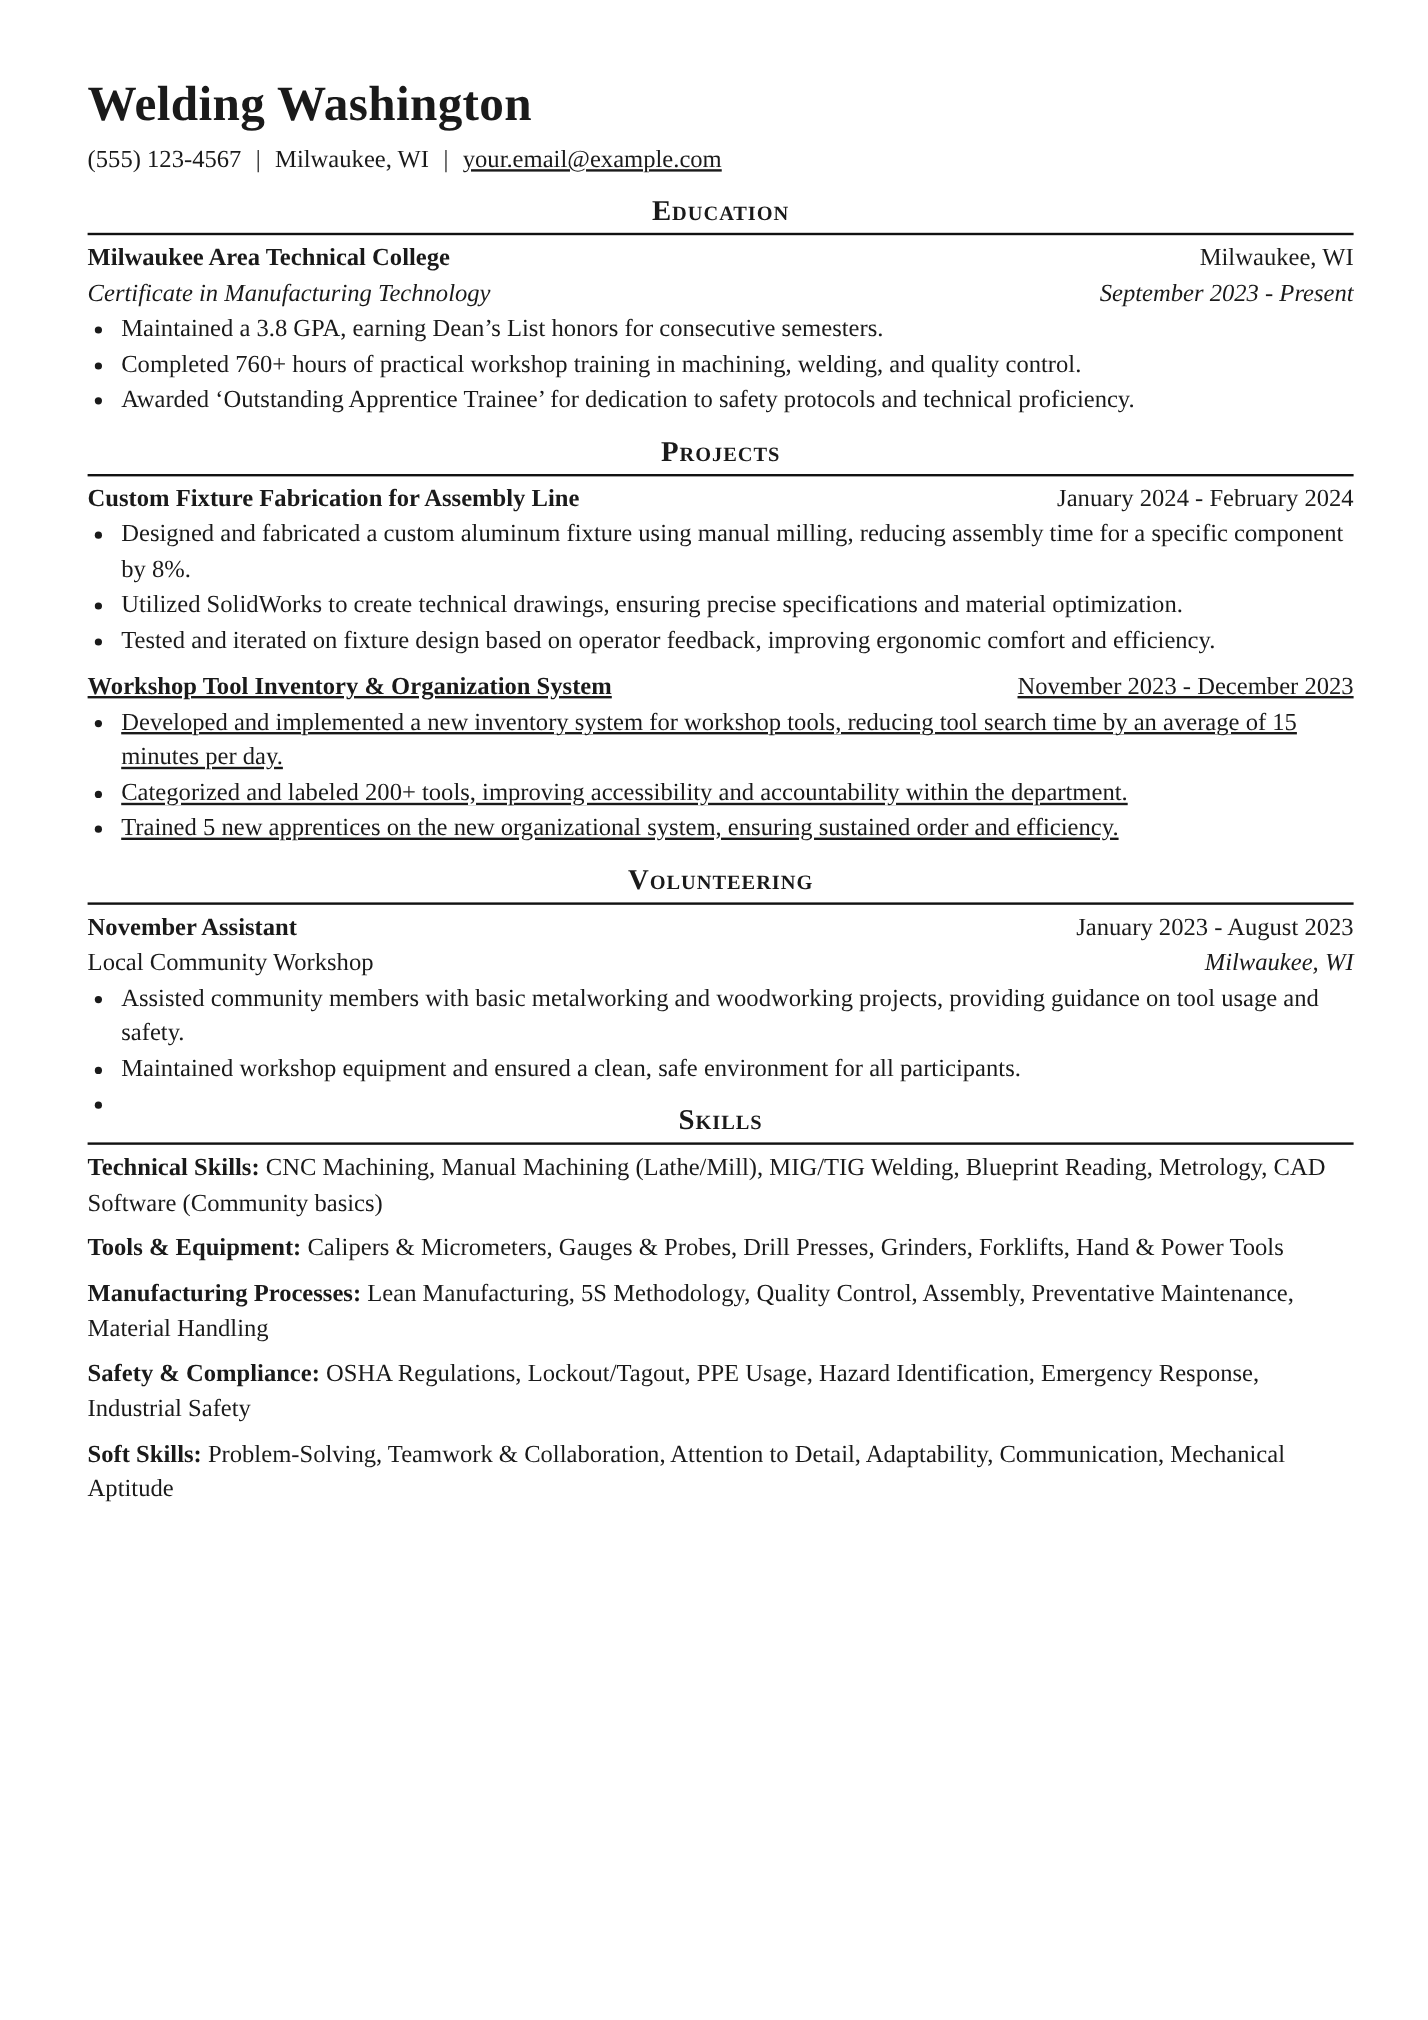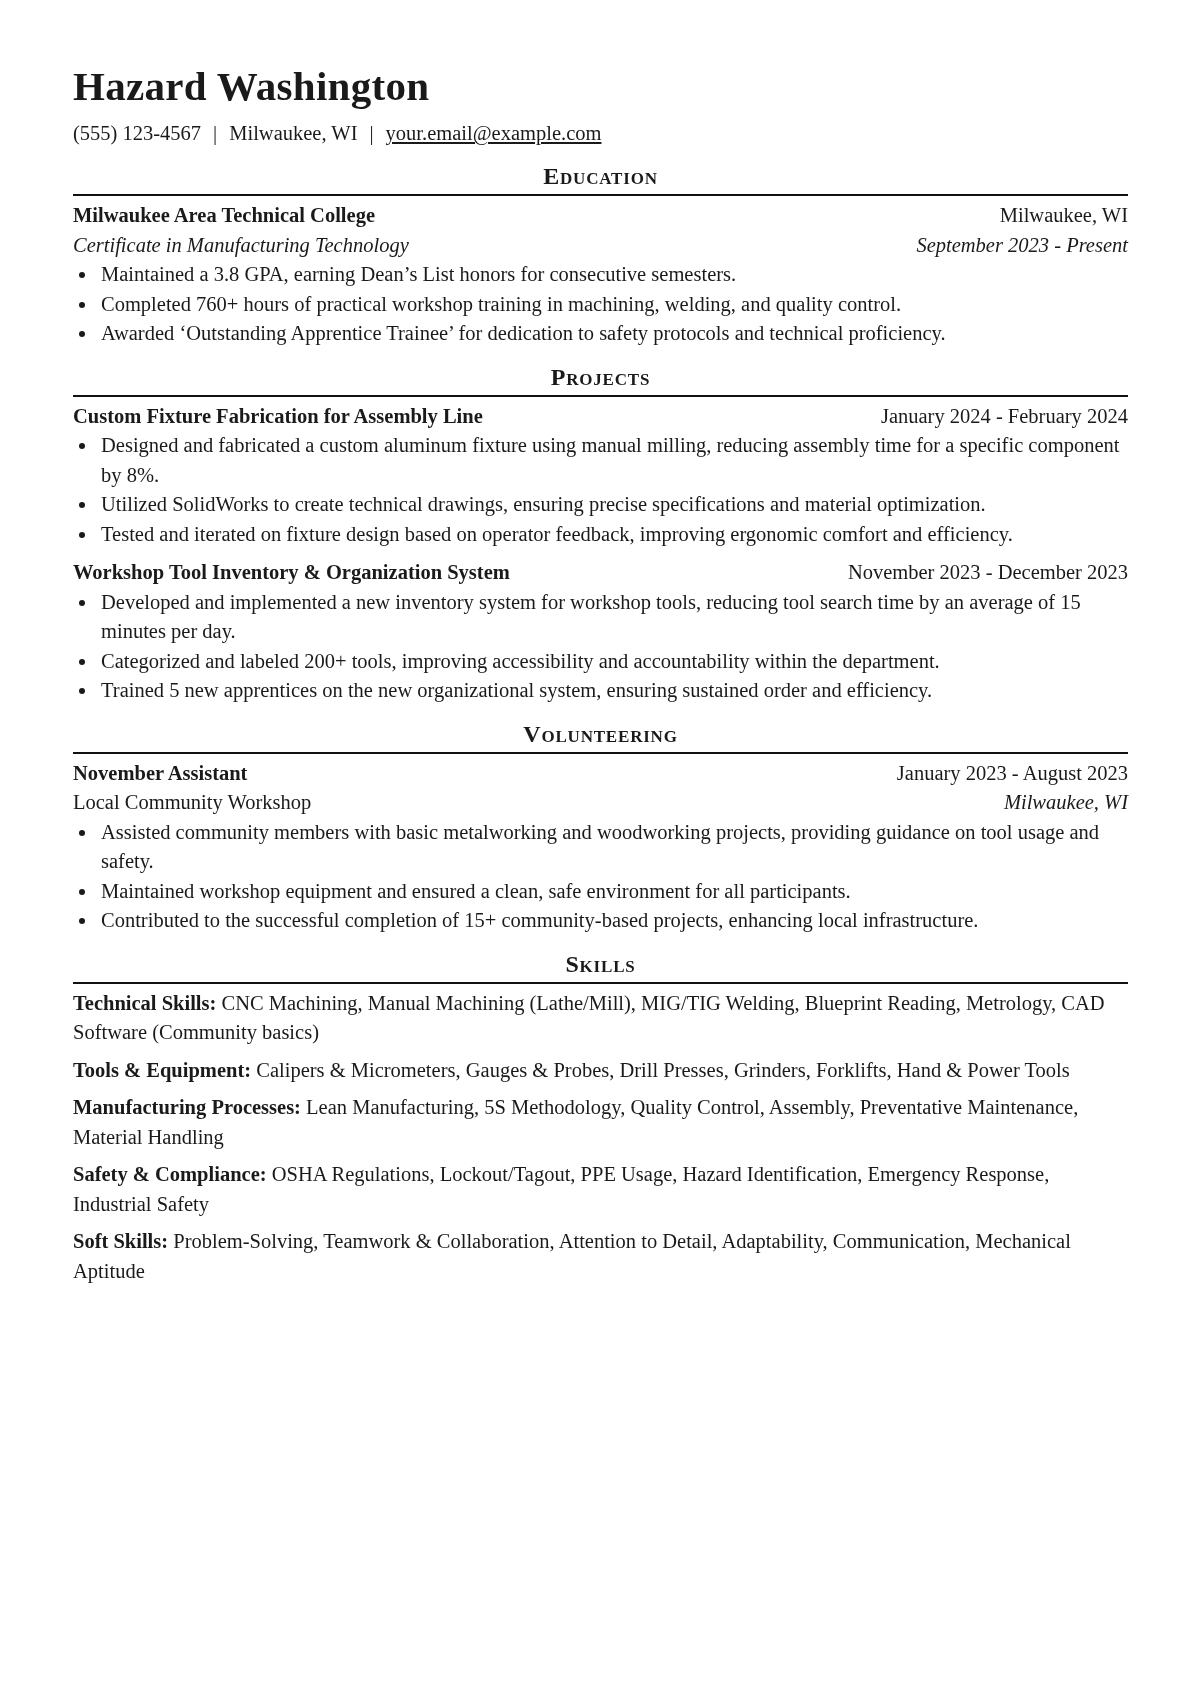--- a/index.html
+++ b/index.html
@@ -78,33 +78,33 @@
     }
     ul.bullets li .dot {
       position: absolute;
       left: 6px;
       top: 12px;
       width: 6px;
       height: 6px;
       border-radius: 50%;
       background: #1a1a1a;
     }
-    .entry + .entry { margin-top: 9px; }
+    .entry + .entry { margin-top: 9px; text-decoration: underline; }
     .skill {
       margin-bottom: 8px;
     }
     .skill .label { font-weight: bold; }
   </style>
 </head>
 <body>
 
 <div class="page">
 
   <header>
-    <h1 class="name">Hazard Washington</h1>
+    <h1 class="name">Welding Washington</h1>
     <div class="contact">
       <span>(555) 123-4567</span><span class="sep">|</span><span>Milwaukee, WI</span><span class="sep">|</span><a href="#">your.email@example.com</a>
     </div>
   </header>
 
   <section class="section">
     <h2 class="section-title">Education</h2>
     <div class="section-rule"></div>
     <div class="entry">
       <div class="row">
@@ -160,21 +160,21 @@
         <span class="bold">November Assistant</span>
         <span>January 2023 - August 2023</span>
       </div>
       <div class="row">
         <span>Local Community Workshop</span>
         <span class="italic">Milwaukee, WI</span>
       </div>
       <ul class="bullets">
         <li><span class="dot"></span><span>Assisted community members with basic metalworking and woodworking projects, providing guidance on tool usage and safety.</span></li>
         <li><span class="dot"></span><span>Maintained workshop equipment and ensured a clean, safe environment for all participants.</span></li>
-        <li><span class="dot"></span><span>Contributed to the successful completion of 15+ community-based projects, enhancing local infrastructure.</span></li>
+        <li><span class="dot"></span></li>
       </ul>
     </div>
   </section>
 
   <section class="section">
     <h2 class="section-title">Skills</h2>
     <div class="section-rule"></div>
     <div class="skill">
       <span class="label">Technical Skills:</span>
       <span>CNC Machining, Manual Machining (Lathe/Mill), MIG/TIG Welding, Blueprint Reading, Metrology, CAD Software (Community basics)</span>

